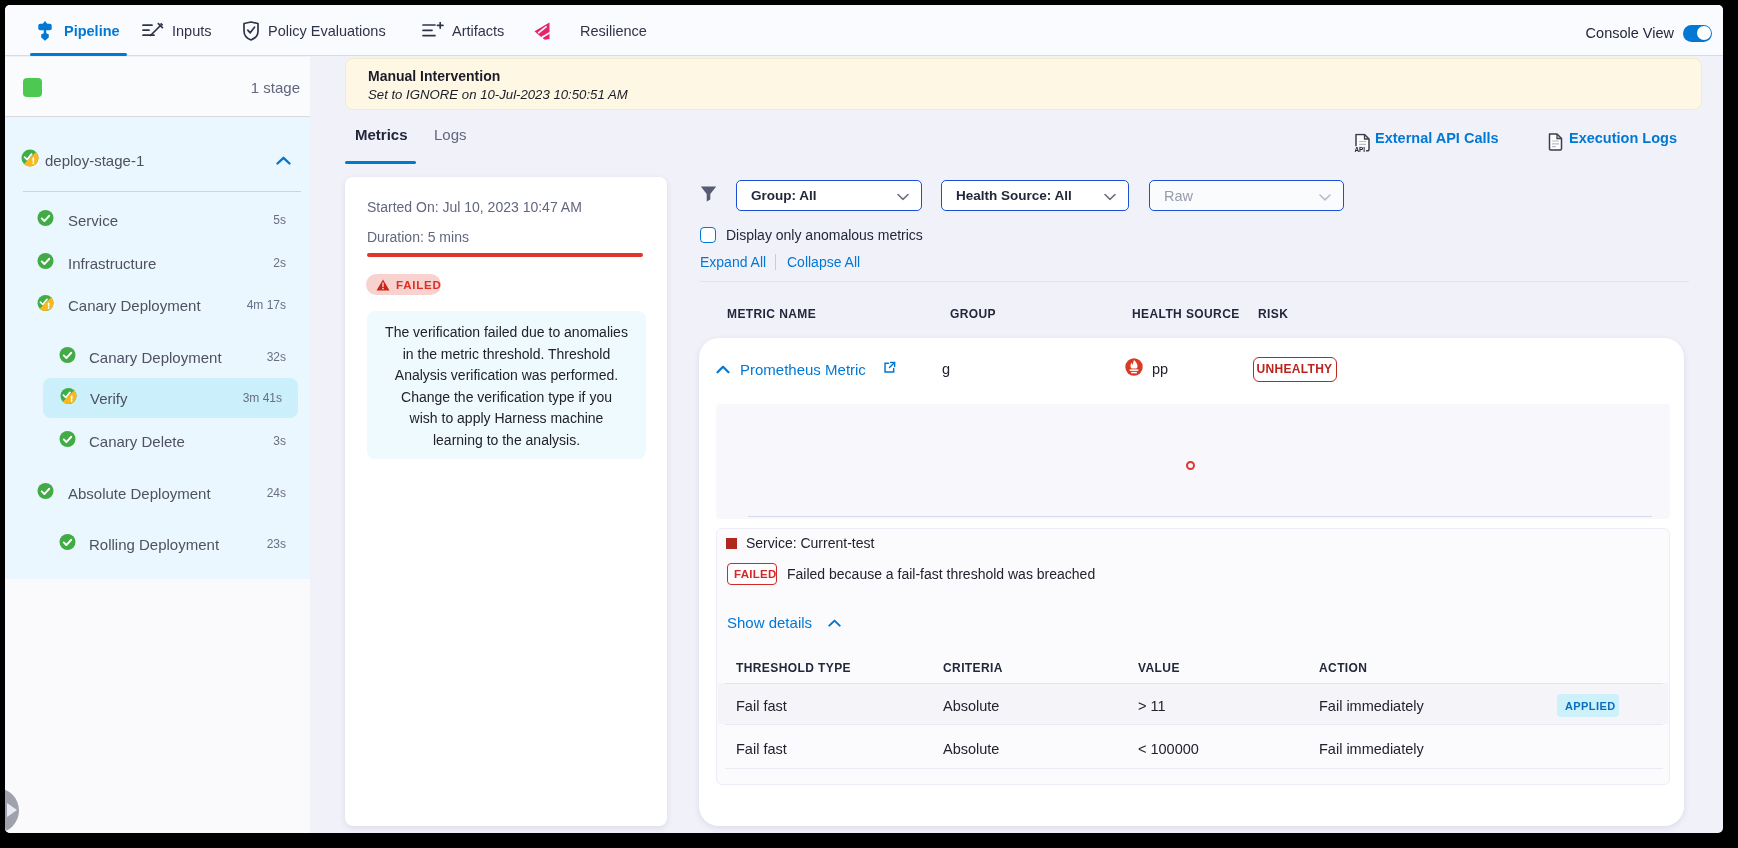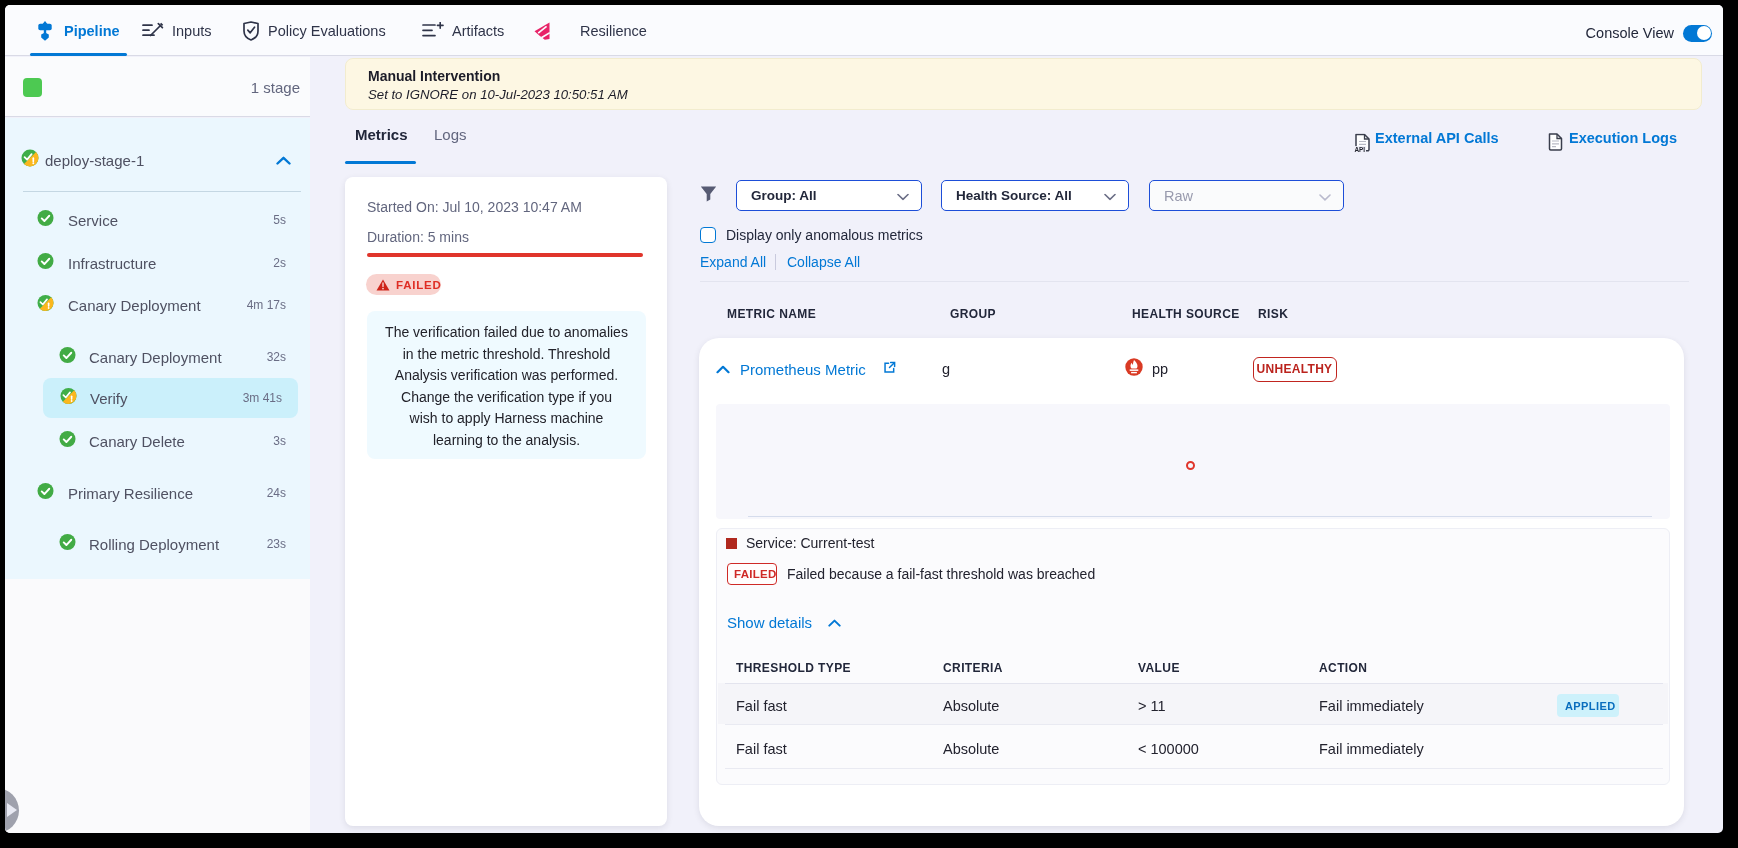--- a/index.html
+++ b/index.html
@@ -171,21 +171,21 @@
             <path d="M5 9.4 L7.8 12.2 L13 6.6" stroke="#fff" stroke-width="2" fill="none" stroke-linecap="round" stroke-linejoin="round"></path>
           </svg></span>
       <span class="lbl" style="left:84px;">Canary Delete</span>
         <span class="dur">3s</span>
     </div>
     <div class="trow" style="top:354.5px;">
       <span class="ic" style="left:32px;"><svg width="17" height="17" viewBox="0 0 18 18">
             <circle cx="9" cy="9" r="8.5" fill="#42AB45"></circle>
             <path d="M5 9.4 L7.8 12.2 L13 6.6" stroke="#fff" stroke-width="2" fill="none" stroke-linecap="round" stroke-linejoin="round"></path>
           </svg></span>
-      <span class="lbl" style="left:63px;">Primary Resilience</span>
+      <span class="lbl" style="left:63px;">Absolute Deployment</span>
         <span class="dur">24s</span>
     </div>
     <div class="trow" style="top:405.5px;">
       <span class="ic" style="left:54px;"><svg width="17" height="17" viewBox="0 0 18 18">
             <circle cx="9" cy="9" r="8.5" fill="#42AB45"></circle>
             <path d="M5 9.4 L7.8 12.2 L13 6.6" stroke="#fff" stroke-width="2" fill="none" stroke-linecap="round" stroke-linejoin="round"></path>
           </svg></span>
       <span class="lbl" style="left:84px;">Rolling Deployment</span>
         <span class="dur">23s</span>
     </div>

